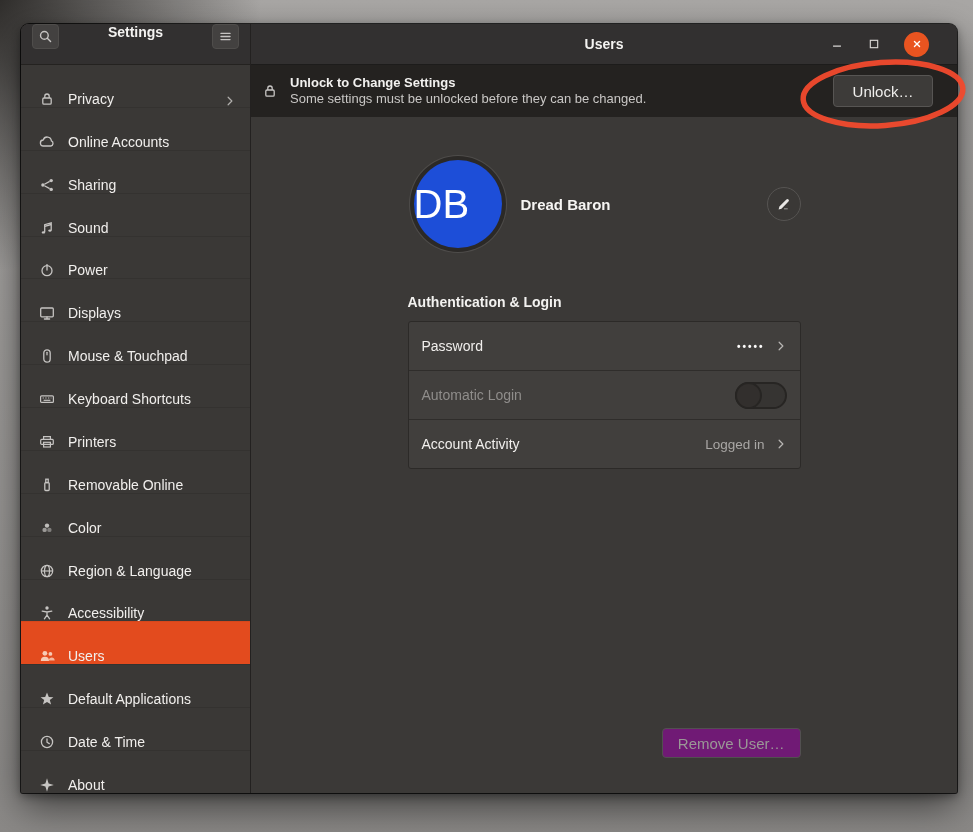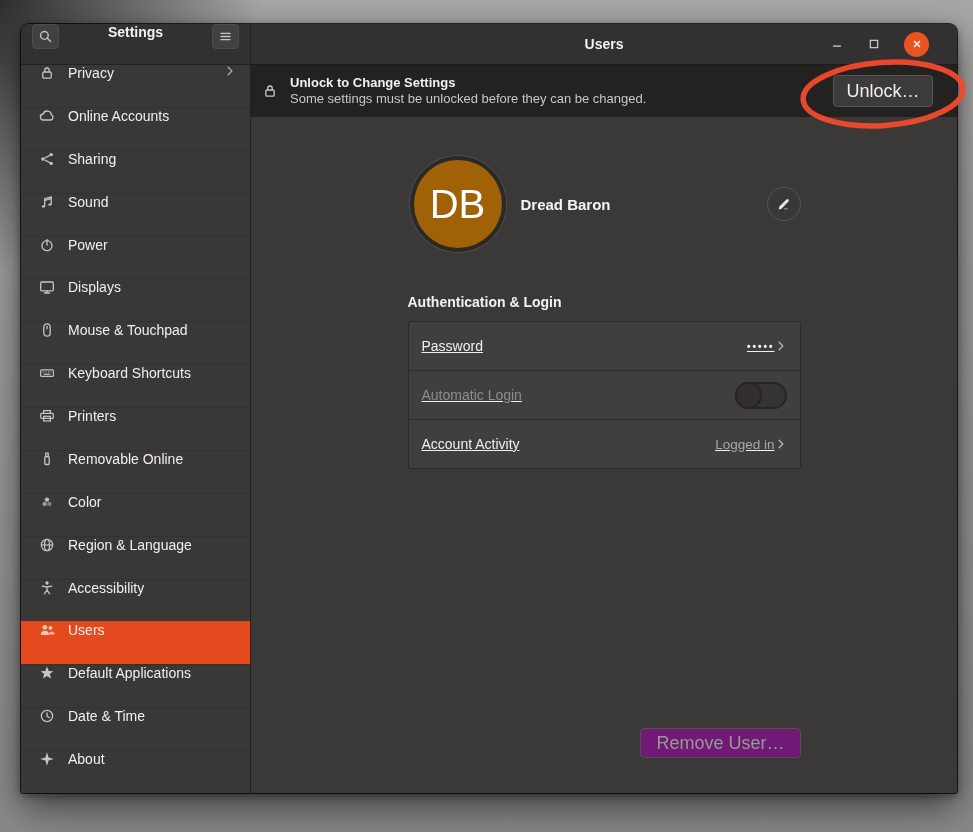--- a/index.html
+++ b/index.html
@@ -14,21 +14,21 @@
     background:#3b3937;}
   
   .sidebar{width:229px;flex:none;background:#3a3836;border-right:1px solid #232120;
     display:flex;flex-direction:column;}
   .sb-header{height:40px;flex:none;background:#323030;border-bottom:1px solid #242220;
     display:flex;padding:0 11px;}
   .hb-btn{width:27px;height:25px;border-radius:4px;background:#434140;border:1px solid #4f4d4b;
     display:flex;align-items:center;justify-content:center;color:#dcdad8;padding:0;cursor:pointer;}
   .hb-title{flex:1;text-align:center;font-weight:700;font-size:14px;color:#f4f3f1;}
   .sb-list{flex:1;display:flex;flex-direction:column;}
-  .sb-item{flex:1;display:flex;align-items:flex-start;gap:13px;padding:0 14px 0 18px;
+  .sb-item{flex:1;display:flex;align-items:flex-end;gap:13px;padding:0 14px 0 18px;
     color:#f1efed;font-size:14px;border-top:1px solid rgba(0,0,0,.10);cursor:pointer;}
   .sb-item:first-child{border-top:none;}
   .sb-item .lbl{flex:1;}
   .sb-item.selected{background:#E34B1E;border-top-color:rgba(0,0,0,.05);}
   .sb-item.selected .ic{color:#f7cab5;}
   .ic{width:16px;height:16px;flex:none;color:#c6c4c2;}
   .chev{width:12px;height:12px;color:#aeacaa;flex:none;}
   
   .main{flex:1;display:flex;flex-direction:column;min-width:0;}
   .titlebar{height:40px;flex:none;background:#323030;border-bottom:1px solid #1d1c1b;
@@ -41,38 +41,38 @@
   .close-btn{width:25px;height:25px;border-radius:50%;background:#E95420;color:#fff;}
   .close-btn svg{width:12px;height:12px;}
   
   .banner{height:52px;flex:none;background:#242220;display:flex;align-items:center;
     padding:0 24px 0 11px;gap:12px;}
   .banner .ic{color:#c9c7c5;}
   .banner-text{flex:1;line-height:1.25;}
   .banner-title{font-weight:700;font-size:13px;color:#f2f1ef;}
   .banner-sub{font-size:13px;color:#c9c7c5;}
   .btn{background:#3d3b39;border:1px solid #575553;border-radius:4px;color:#f0efed;
-    font-size:18px;font-family:inherit;cursor:pointer;}
+    font-size:15px;font-family:inherit;cursor:pointer;}
   .unlock-btn{width:100px;height:32px;flex:none;}
   
   .content{flex:1;background:#3b3937;overflow:hidden;}
   .col{width:393px;margin:0 auto;display:flex;flex-direction:column;}
   .usercard{margin-top:43px;display:flex;align-items:center;height:88px;}
-  .avatar{width:88px;height:88px;border-radius:50%;background:#a16207;flex:none;margin-left:6px;
-    display:flex;align-items:center;justify-content:center;color:#fff;font-size:40px;
+  .avatar{width:88px;height:88px;border-radius:50%;background:#1d4ed8;flex:none;margin-left:6px;
+    display:flex;align-items:center;justify-content:flex-start;color:#fff;font-size:40px;
     box-shadow:0 0 0 4px #2b2927,0 0 0 5px #4e4c4a;}
   .username{margin-left:19px;font-weight:700;font-size:15px;color:#f6f5f3;}
   .edit-btn{margin-left:auto;width:34px;height:34px;border-radius:50%;background:#3a3836;
     border:1px solid #565452;color:#e9e7e5;display:flex;align-items:center;justify-content:center;
     padding:0;cursor:pointer;}
   .edit-btn svg{width:15px;height:15px;}
   .sec-label{margin-top:46px;font-weight:700;font-size:14px;color:#f3f2f0;}
   .list{margin-top:11px;background:#413f3d;border:1px solid #2c2a28;border-radius:3px;}
-  .row{height:48px;display:flex;align-items:center;padding:0 13px;gap:0;font-size:14px;
-    color:#f1efed;border-top:1px solid #2f2d2b;cursor:pointer;text-decoration:underline;}
+  .row{height:48px;display:flex;align-items:center;padding:0 13px;gap:10px;font-size:14px;
+    color:#f1efed;border-top:1px solid #2f2d2b;cursor:pointer;}
   .row:first-child{border-top:none;}
   .row .lbl{flex:1;}
   .row .lbl.muted{color:#8f8d8b;}
   .dots{font-size:10px;font-weight:700;letter-spacing:2px;color:#fdfcfb;}
   .value{font-size:13.5px;color:#a9a7a5;}
   .row .chev{color:#b8b6b4;}
   .toggle{width:52px;height:27px;border-radius:14px;background:#363432;border:2px solid #272523;
     position:relative;flex:none;box-sizing:border-box;cursor:default;}
   .toggle .knob{position:absolute;left:-2px;top:-2px;width:27px;height:27px;border-radius:50%;
     background:#322f2d;border:2px solid #272523;box-sizing:border-box;}

